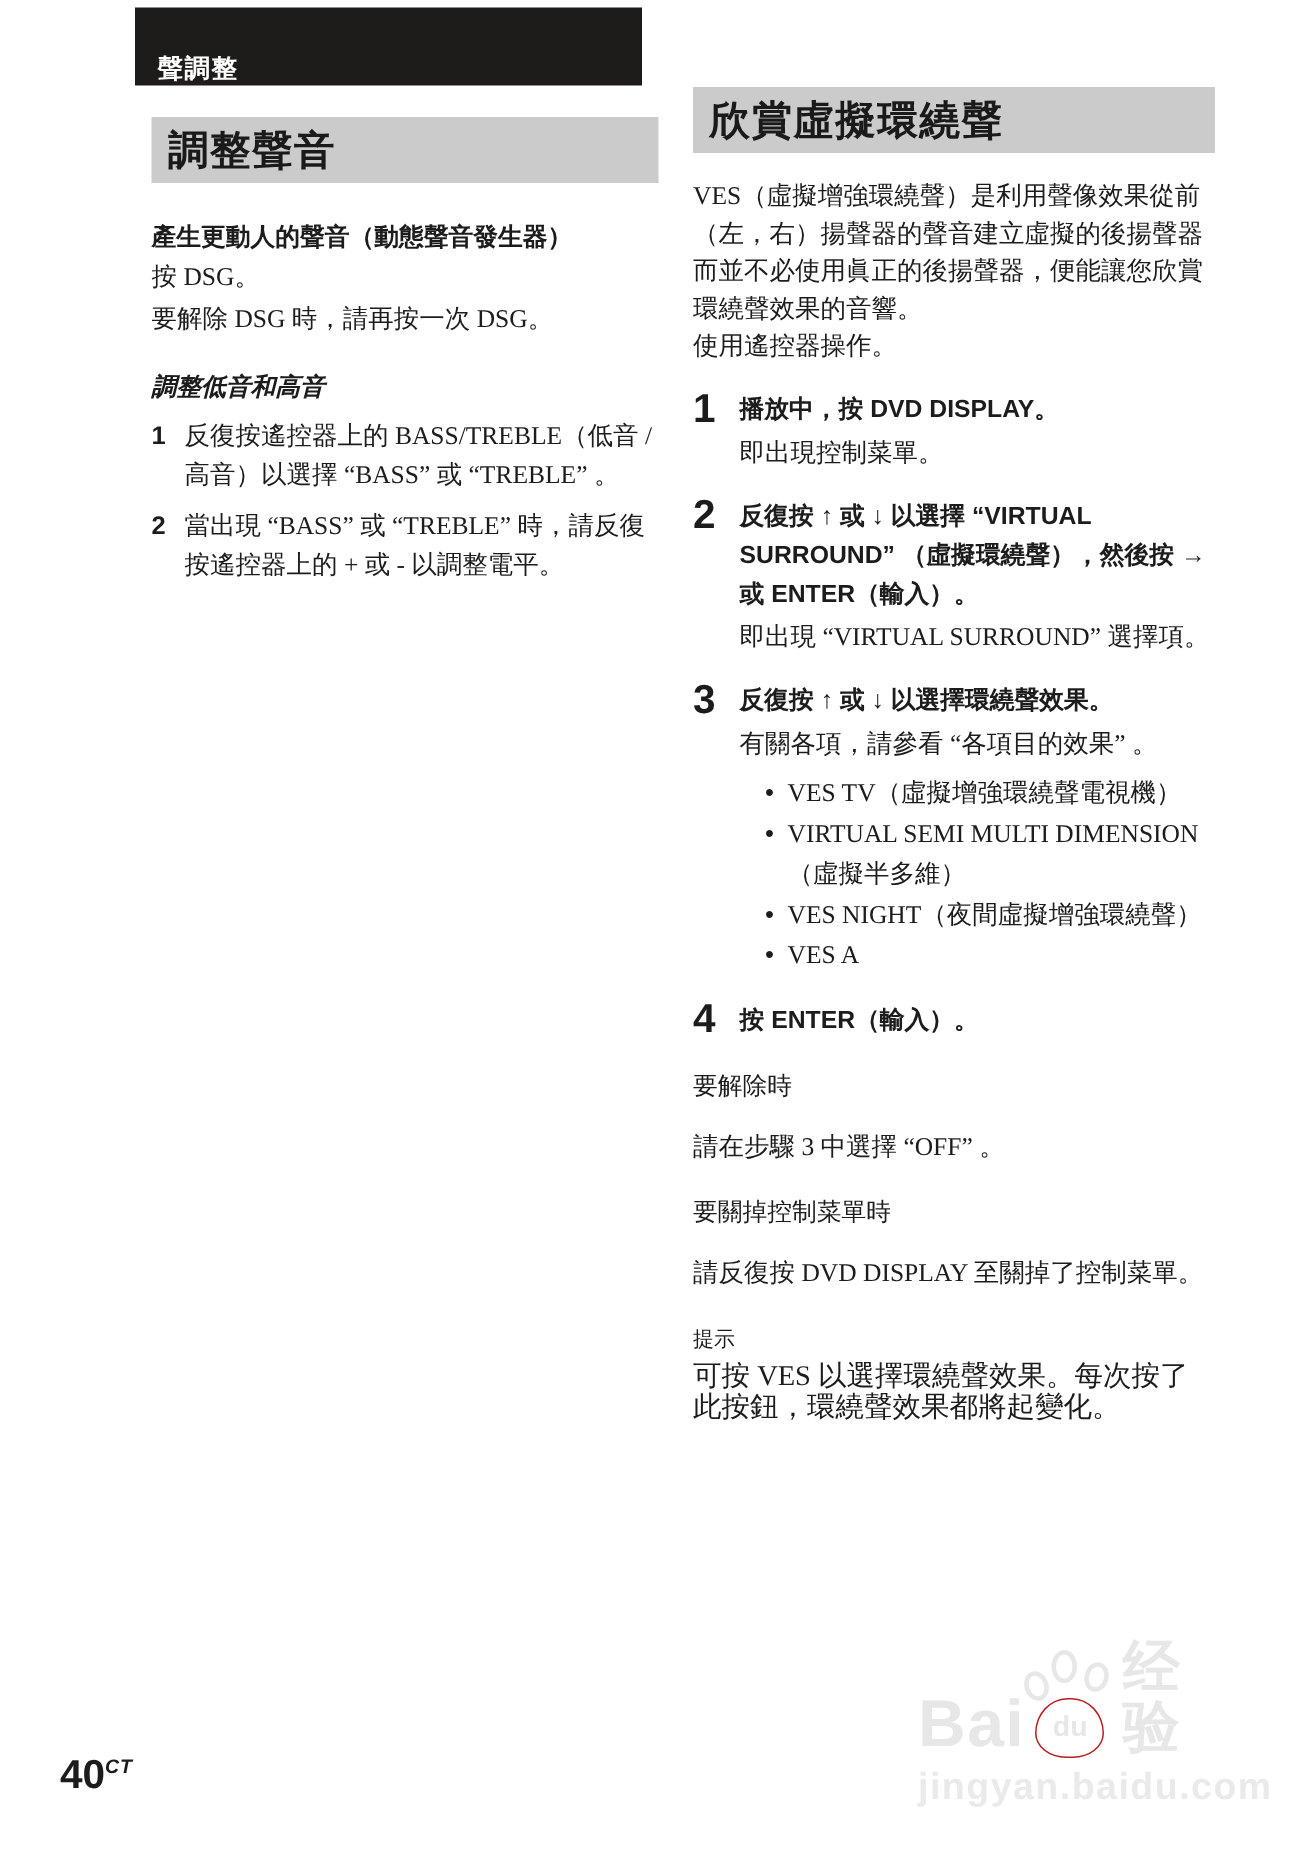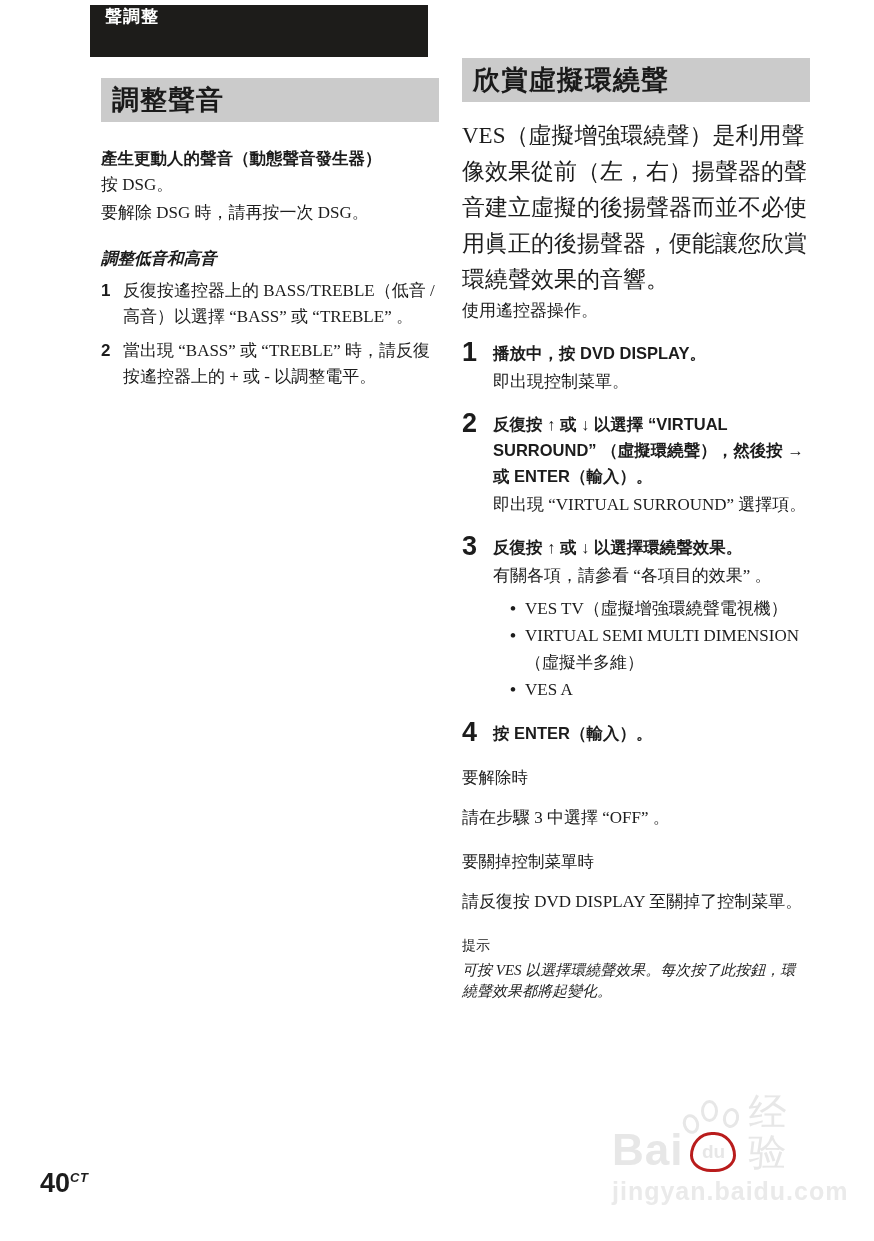--- a/index.html
+++ b/index.html
@@ -4,21 +4,21 @@
 <style>
   html,body { margin:0; padding:0; background:#ffffff; }
   #page {
     position:relative; width:874px; height:1241px; background:#ffffff;
     color:#1c1c1c; font-family:"Liberation Serif", serif; overflow:hidden;
   }
   
   .tab {
     position:absolute; left:90px; top:5px; width:338px; height:52px;
     background:#1d1c1a; color:#ffffff; box-sizing:border-box;
-    display:flex; align-items:flex-start; padding-left:15px;
+    display:flex; align-items:flex-end; padding-left:15px;
     font-family:"Liberation Sans", sans-serif; font-weight:bold; font-size:17px;
     letter-spacing:1px;
   }
   .col { position:absolute; }
   .col-left  { left:90px;  top:78px; width:338px;margin-left:11px; }
   .col-right { left:462px; top:58px; width:348px; }
   .title-bar {
     background:#cbcbcb; height:44px; box-sizing:border-box;
     display:flex; align-items:center; padding-left:11px;
     font-family:"Liberation Sans", sans-serif; font-weight:bold; font-size:27px;
@@ -29,21 +29,21 @@
     font-size:16.5px; line-height:24px; margin:0;
   }
   .mt24 { margin-top:24px; } .mt20 { margin-top:20px;font-style:italic; }
   .body { font-size:17px; line-height:26px; margin:2px 0 0; }
   .lstep { display:flex; margin-top:8px; }
   .lstep .n {
     font-family:"Liberation Sans", sans-serif; font-weight:bold;
     font-size:17px; line-height:26px; width:22px; flex:0 0 22px;
   }
   .lstep .t { flex:1; font-size:17px; line-height:26px; }
-  .intro  { font-size:23px; line-height:36px; margin:16px 0 0; }
+  .intro  { font-size:17px; line-height:25px; margin:16px 0 0; }
   .intro2 { font-size:17px; line-height:25px; margin:0; }
   .step { position:relative; padding-left:31px; margin-top:17px; }
   .step .num {
     position:absolute; left:0; top:-3px;
     font-family:"Liberation Sans", sans-serif; font-weight:bold; font-size:27px;
   }
   .step .heading {
     font-family:"Liberation Sans", sans-serif; font-weight:bold;
     font-size:16.5px; line-height:26px;
   }
@@ -55,48 +55,48 @@
   .bullets li::before {
     content:"\2022"; position:absolute; left:0; top:0; font-weight:bold;
   }
   .sect { margin-top:19px; }
   .sect .shead {
     font-family:"Liberation Sans", sans-serif; font-weight:normal;
     font-size:16.5px; line-height:24px; margin:0;
   }
   .sect .stext { font-size:17px; line-height:25px; margin:16px 0 0; }
   .tip .shead { font-size:14px; }
-  .tip .stext { font-size:15px; line-height:21px; margin-top:3px;font-style:italic; }
+  .tip .stext { font-size:19px; line-height:21px; margin-top:3px; }
   
   .pagenum {
     position:absolute; left:40px; top:1168px;
     font-family:"Liberation Sans", sans-serif; font-weight:bold; font-size:27px;
   }
   .pagenum sup { font-size:13px; font-style:italic; vertical-align:super; letter-spacing:.5px; }
   
   .watermark {
     position:absolute; left:612px; top:1098px; width:215px;
     color:#e7e7e7; font-family:"Liberation Sans", sans-serif;
     user-select:none;
   }
   .wm-row { display:flex; align-items:flex-end; height:74px; }
   .wm-bai { font-weight:bold; font-size:44px; line-height:44px; letter-spacing:1px; color:#e7e7e7;text-align:center; }
   .wm-paw { position:relative; width:58px; height:72px; flex:0 0 58px; margin:0 2px; }
   .wm-pad {
     position:absolute; left:5px; bottom:0; width:46px; height:40px;
-    border:3px solid #b91c1c; border-radius:48% 48% 46% 46% / 60% 60% 42% 42%;
+    border:1px solid #b91c1c; border-radius:48% 48% 46% 46% / 60% 60% 42% 42%;
     box-sizing:border-box; background:#ffffff;
     display:flex; align-items:center; justify-content:center;
   }
   .wm-du { font-weight:bold; font-size:19px; color:#e7e7e7; }
   .wm-toe { position:absolute; border:3px solid #e7e7e7; background:#fff; border-radius:50%; box-sizing:border-box; }
   .toe1 { width:16px; height:20px; left:-2px;  top:14px; transform:rotate(-18deg); }
   .toe2 { width:17px; height:22px; left:16px;  top:0; }
   .toe3 { width:16px; height:20px; left:38px;  top:8px; transform:rotate(14deg); }
-  .wm-cn { font-weight:normal; font-size:38px; line-height:40px; color:#e7e7e7; margin-left:3px; letter-spacing:2px; }
+  .wm-cn { font-weight:bold; font-size:38px; line-height:40px; color:#e7e7e7; margin-left:3px; letter-spacing:2px; }
   .wm-url { font-weight:bold; font-size:25px; line-height:26px; color:#eaeaea; margin-top:6px; letter-spacing:1px; }
 </style>
 </head>
 <body>
 
 <div id="page">
 
   <div class="tab">
     <span>聲調整</span>
   </div>
@@ -138,20 +138,21 @@
       <div class="detail">即出現 “VIRTUAL SURROUND” 選擇項。</div>
     </div>
 
     <div class="step">
       <span class="num">3</span>
       <div class="heading">反復按 ↑ 或 ↓ 以選擇環繞聲效果。</div>
       <div class="detail">有關各項，請參看 “各項目的效果” 。</div>
       <ul class="bullets">
         <li>VES TV（虛擬增強環繞聲電視機）</li>
         <li>VIRTUAL SEMI MULTI DIMENSION（虛擬半多維）</li>
+        <li>VES NIGHT（夜間虛擬增強環繞聲）</li>
         <li>VES A</li>
       </ul>
     </div>
 
     <div class="step">
       <span class="num">4</span>
       <div class="heading">按 ENTER（輸入）。</div>
     </div>
 
     <div class="sect">

